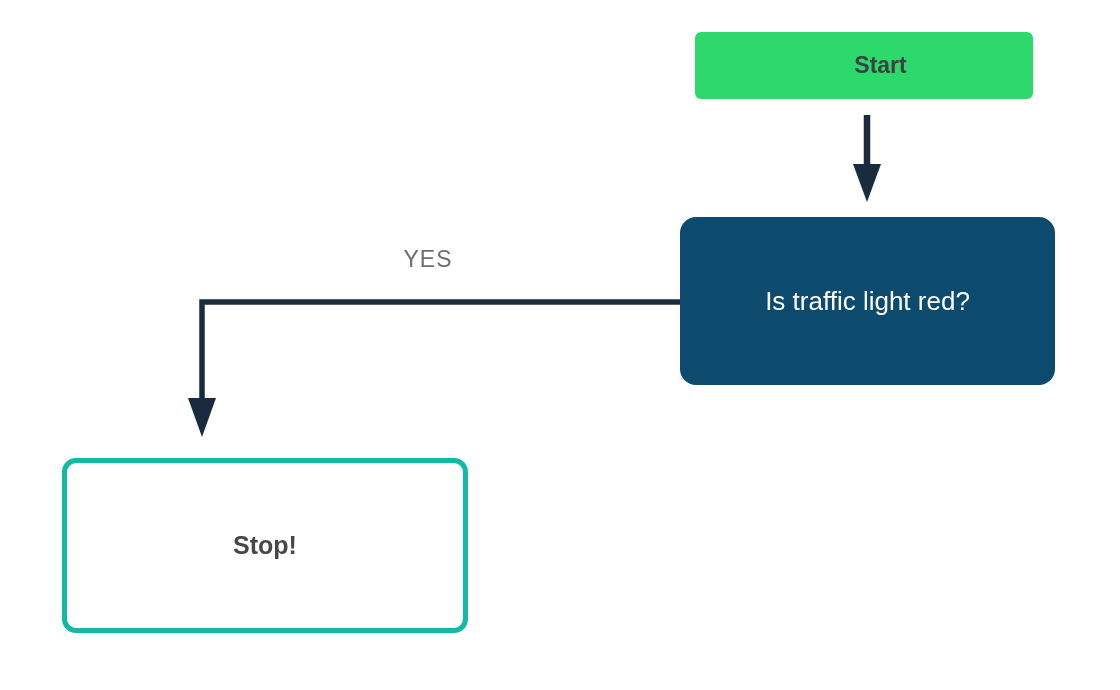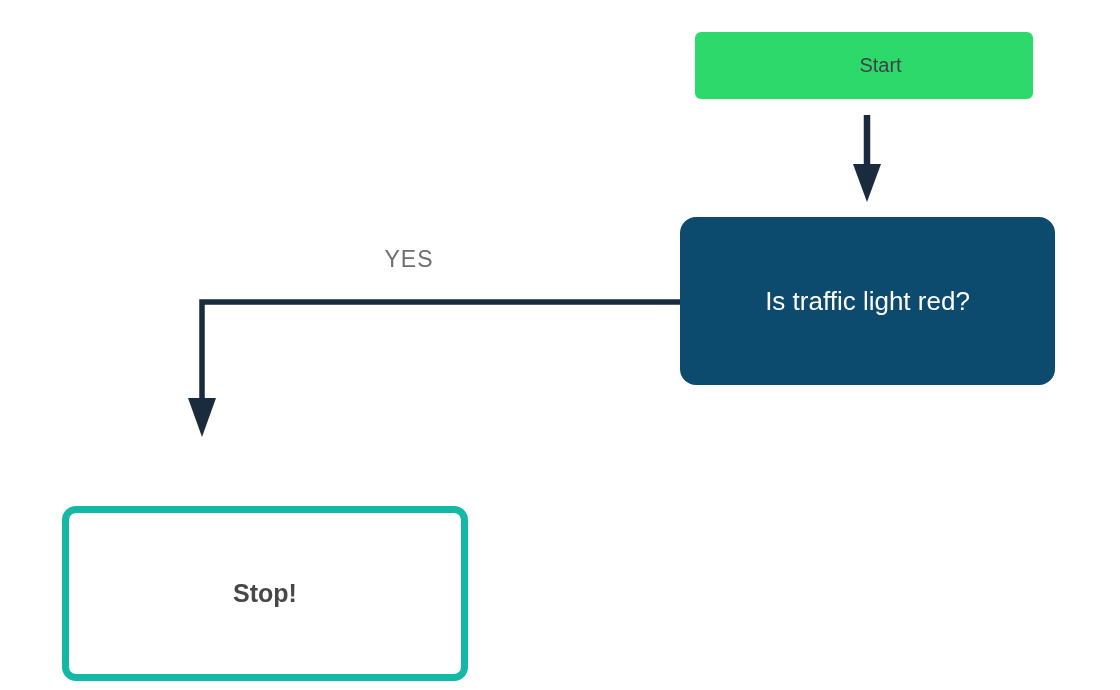--- a/index.html
+++ b/index.html
@@ -26,47 +26,46 @@
     align-items: center;
     justify-content: center;
     text-align: center;
   }
   .node-start {
     left: 695px; top: 32px;
     width: 338px; height: 67px;
     background: #2ED96B;
     border-radius: 6px;
     color: #3C4245;
-    font-size: 20px;
-    font-weight: 400;
+    font-size: 23px;
+    font-weight: 700;
     padding-left: 33px;
   }
   .node-decision {
     left: 680px; top: 217px;
     width: 375px; height: 168px;
     background: #0c4a6e;
     border-radius: 16px;
     color: #FFFFFF;
     font-size: 26px;
     font-weight: 400;
   }
   .node-stop {
     left: 62px; top: 458px;
     width: 406px; height: 175px;
     background: #FFFFFF;
-    border: 7px solid #14b8a6;
+    border: 5px solid #14b8a6;
     border-radius: 14px;
     color: #474747;
     font-size: 25px;
     font-weight: 700;
-    margin-top: 48px;
   }
   .edge-label-yes {
     position: absolute;
-    left: 334px; top: 246px;
+    left: 353px; top: 246px;
     width: 150px;
     text-align: center;
     color: #6E6E6E;
     font-size: 23px;
     font-weight: 400;
     letter-spacing: 1px;
   }
 </style>
 </head>
 <body>

